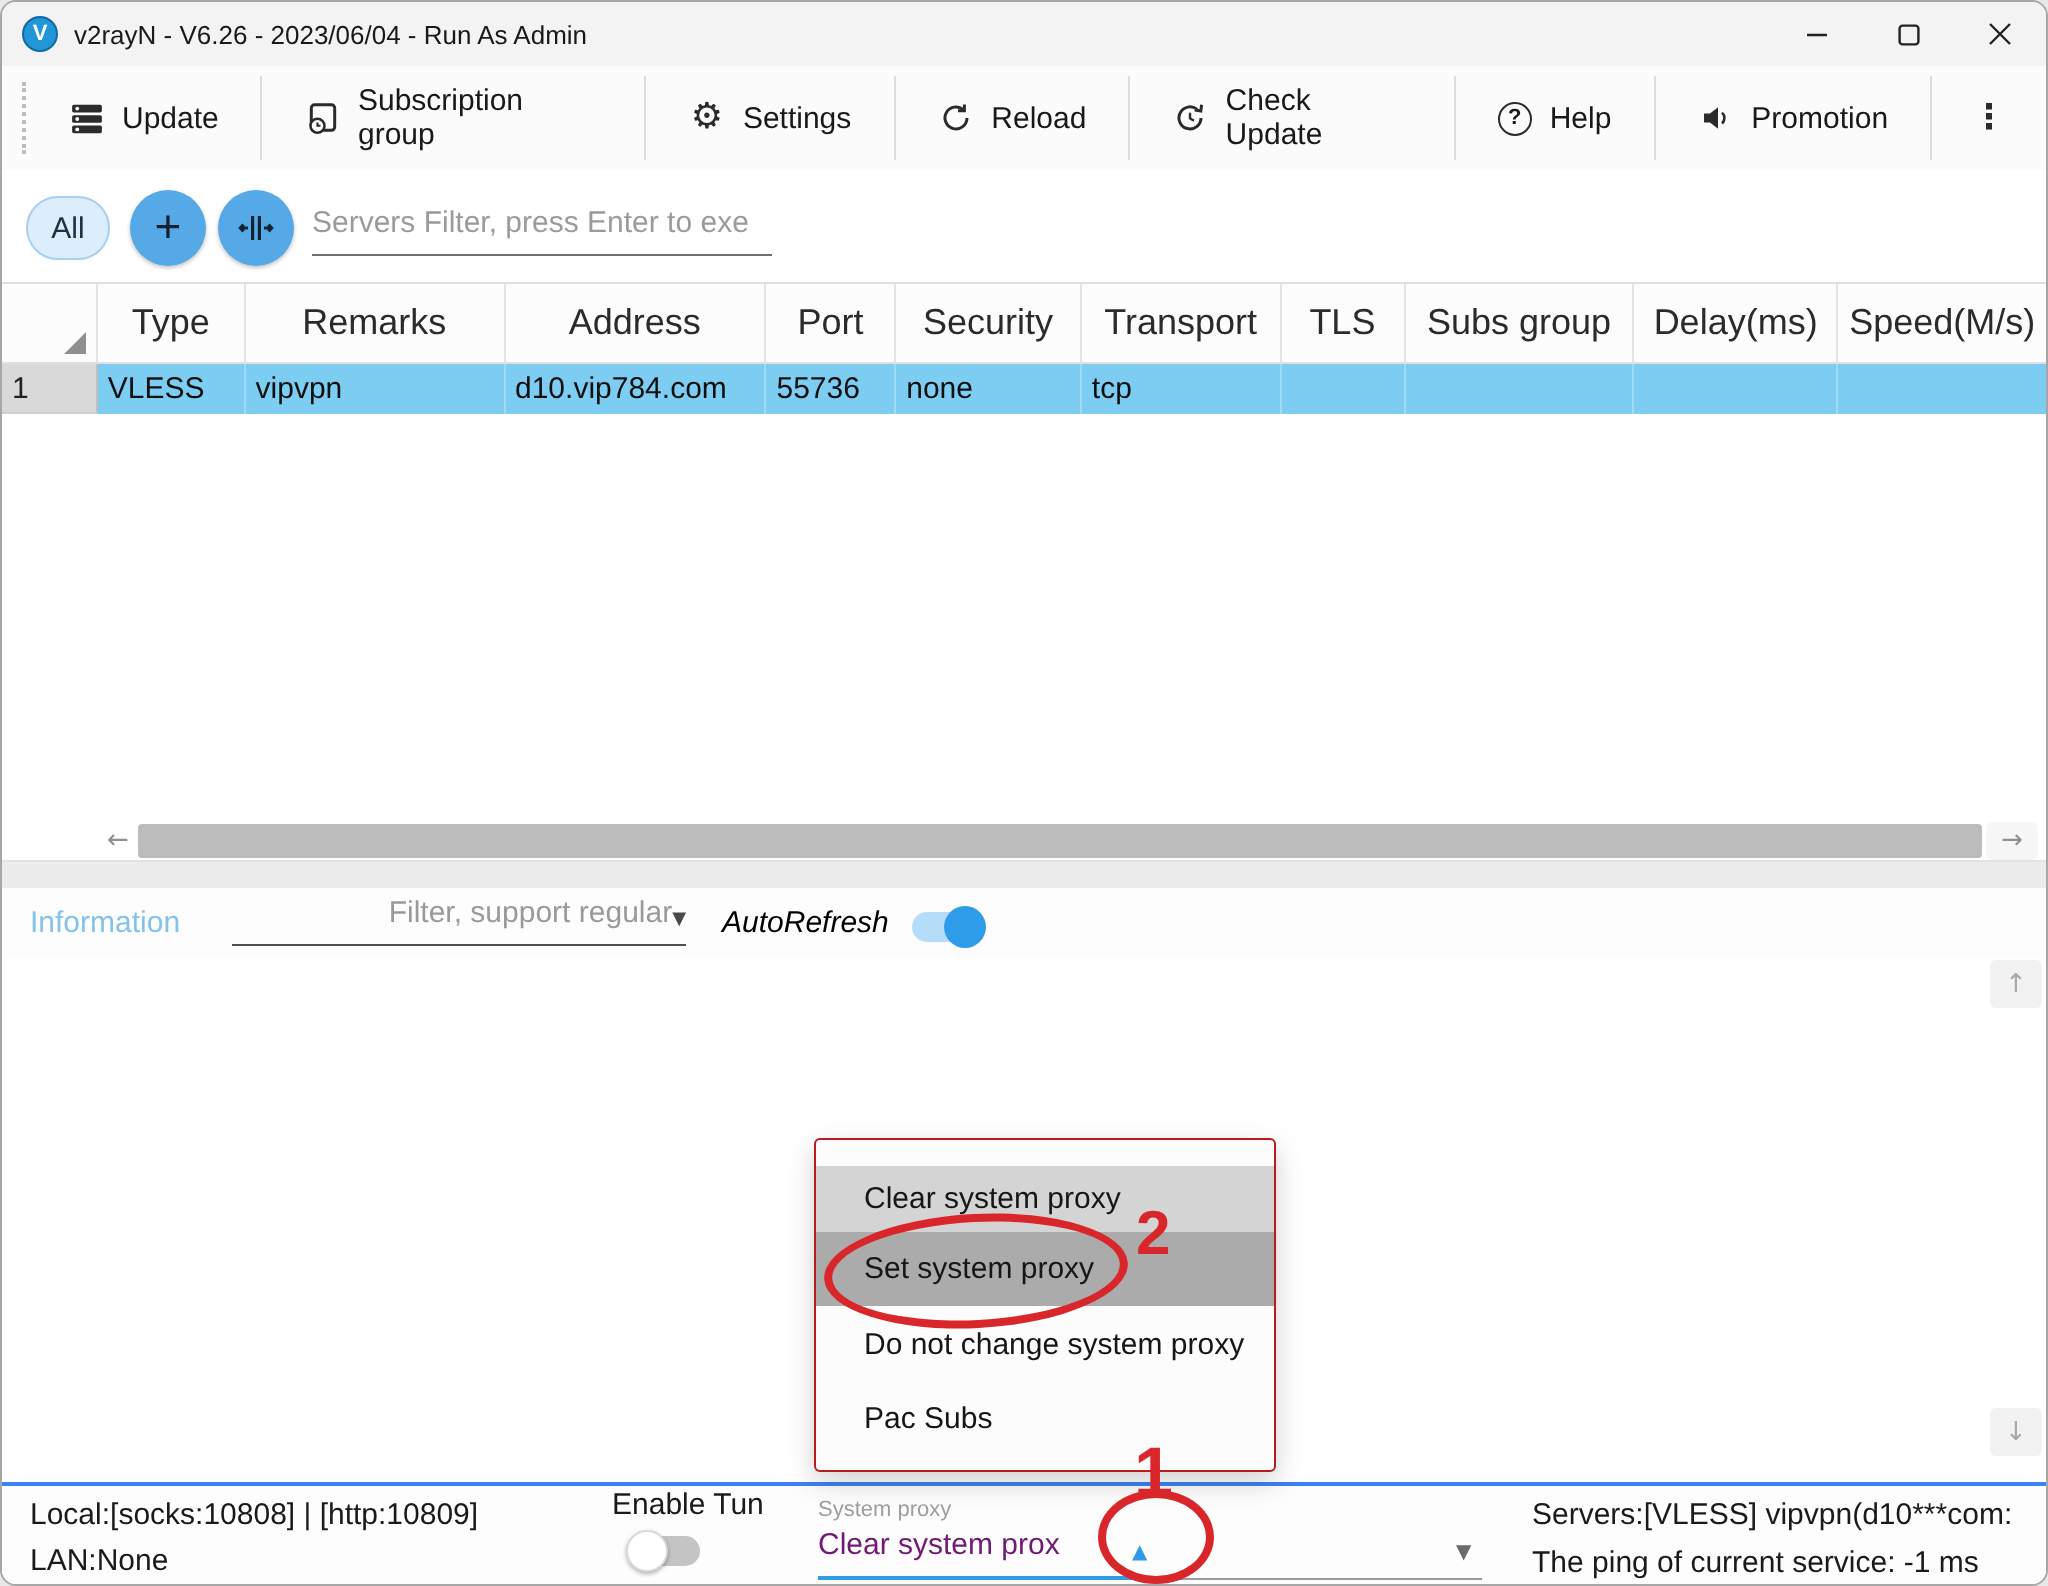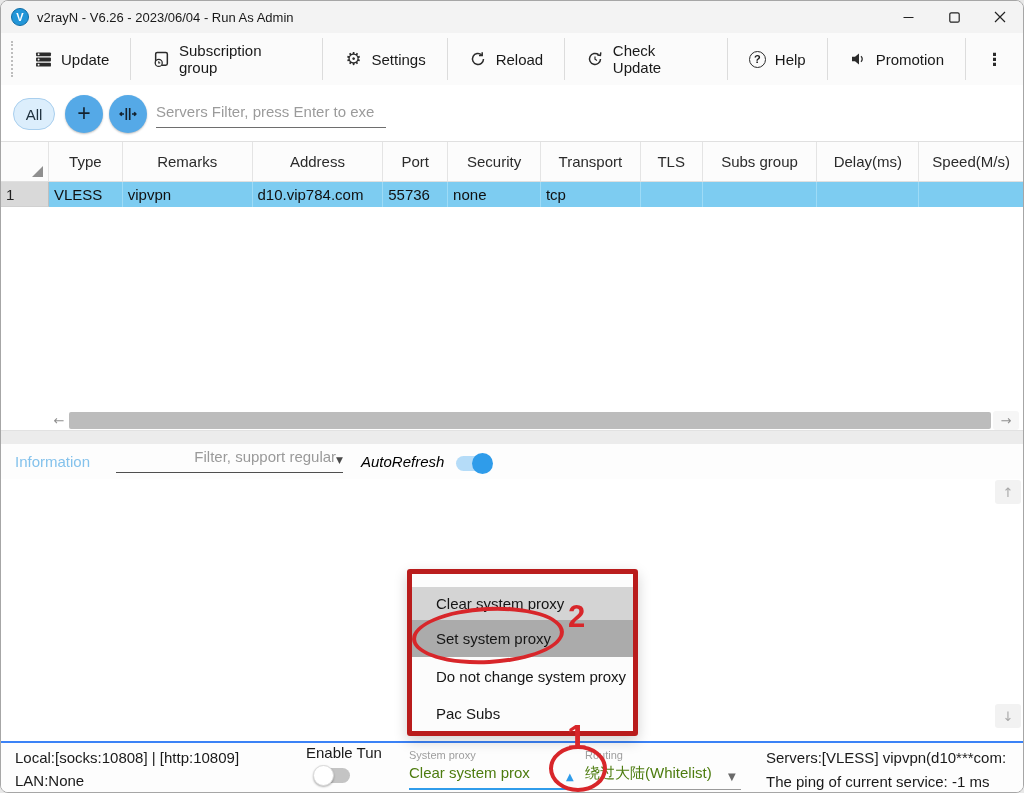--- a/index.html
+++ b/index.html
@@ -44,21 +44,21 @@
   .plus-btn { left:64px; font-size:23px; color:#14222e; padding-bottom:2px; }
   .split-btn { left:108px; }
   .servers-filter { position:absolute; left:155px; top:16px; width:230px; border:none; outline:none;
                     border-bottom:1px solid #6e6e6e; font-size:15px; padding:2px 0 7px 0;
                     background:transparent; font-family:inherit; color:#1a1a1a; }
   .servers-filter::placeholder { color:#9b9b9b; }
 
   
   .gridhead { position:absolute; left:0; top:140px; width:100%; height:41px; display:flex;
               background:#fcfcfc; border-top:1px solid #e0e0e0; border-bottom:1px solid #e0e0e0; }
-  .hc { display:flex; align-items:center; justify-content:center; font-size:15px; color:#2b2b2b;
+  .hc { display:flex; align-items:center; justify-content:center; font-size:18px; color:#2b2b2b;
         border-right:1px solid #e4e4e4; position:relative; }
   .corner-tri { position:absolute; right:5px; bottom:4px; width:0; height:0;
                 border-bottom:11px solid #8f8f8f; border-left:11px solid transparent; }
   .gridrow { position:absolute; left:0; top:181px; width:100%; height:25px; display:flex; }
   .rc { display:flex; align-items:center; padding-left:5px; font-size:15px; color:#101010;
         background:#7dccf1; border-right:1px solid #9edbf6; }
   .rc.numcell { background:#d9d9d9; border-right:1px solid #bfbfbf; border-bottom:1px solid #d0d0d0;
                 color:#222; }
   .c0{width:48px}.c1{width:74px}.c2{width:130px}.c3{width:131px}.c4{width:65px}.c5{width:93px}
   .c6{width:100px}.c7{width:62px}.c8{width:115px}.c9{width:102px}.c10{width:104px;border-right:none}
@@ -106,33 +106,33 @@
   .statusbar { position:absolute; left:0; top:740px; width:100%; height:53px; background:#fdfdfd;
                border-top:2px solid #3b82f6; font-size:15px; }
   .st-local { position:absolute; left:14px; top:6px; }
   .st-lan { position:absolute; left:14px; top:29px; }
   .tun-label { position:absolute; left:305px; top:1px; }
   .tun-toggle { left:315px; top:25px; }
   .combo-block { position:absolute; top:6px; }
   .cb-sys { left:408px; }
   .cb-route { left:584px; }
   .cb-label { font-size:11px; color:#9e9e9e; }
-  .cb-value { font-size:15px; color:#4d7c0f; margin-top:3px; white-space:nowrap;text-align:center; }
+  .cb-value { font-size:15px; color:#701a75; margin-top:3px; white-space:nowrap;text-align:center; }
   .sys-underline { position:absolute; left:408px; top:45px; width:170px; height:2px; background:#2f9cea; }
   .route-underline { position:absolute; left:584px; top:46px; width:156px; height:1px; background:#9a9a9a; }
   .sys-arrow { position:absolute; left:565px; top:28px; font-family:"DejaVu Sans",sans-serif;
                font-size:10px; color:#2f9cea; }
   .route-arrow { position:absolute; left:727px; top:28px; font-family:"DejaVu Sans",sans-serif;
                  font-size:10px; color:#6a6a6a; }
   .st-servers { position:absolute; left:765px; top:6px; }
   .st-ping { position:absolute; left:765px; top:30px; }
 
   
   .popup-menu { position:absolute; left:406px; top:568px; width:231px; height:167px; background:#fcfcfc;
-                border:5px solid #b91c1c; border-radius:3px; box-shadow:0 5px 14px rgba(0,0,0,.18);
+                border:1px solid #b91c1c; border-radius:3px; box-shadow:0 5px 14px rgba(0,0,0,.18);
                 padding-top:13px; z-index:5; }
   .menu-item { display:flex; align-items:center; padding-left:24px; font-size:15px; color:#161616; }
   .mi-0 { height:33px; background:#d4d4d4; }
   .mi-1 { height:37px; background:#ababab; }
   .mi-2 { height:38px; }
   .mi-3 { height:37px; }
 
   
   .anno { position:absolute; z-index:6; pointer-events:none; }
   .anno-ellipse { left:411px; top:606px; width:152px; height:57px; border:4px solid #d8262a;
@@ -319,24 +319,20 @@
     <div class="toggle toggle-off tun-toggle">
       <div class="track"></div>
       <div class="knob"></div>
     </div>
     <div class="combo-block cb-sys">
       <div class="cb-label">System proxy</div>
       <div class="cb-value">Clear system prox</div>
     </div>
     <div class="sys-arrow">▲</div>
     <div class="sys-underline"></div>
-    <div class="combo-block cb-route">
-      <div class="cb-label">Routing</div>
-      <div class="cb-value">绕过大陆(Whitelist)</div>
-    </div>
     <div class="route-arrow">▼</div>
     <div class="route-underline"></div>
     <div class="st-servers">Servers:[VLESS] vipvpn(d10***com:</div>
     <div class="st-ping">The ping of current service: -1 ms</div>
   </div>
 
   <div class="popup-menu">
     <div class="menu-item mi-0">Clear system proxy</div>
     <div class="menu-item mi-1">Set system proxy</div>
     <div class="menu-item mi-2">Do not change system proxy</div>

